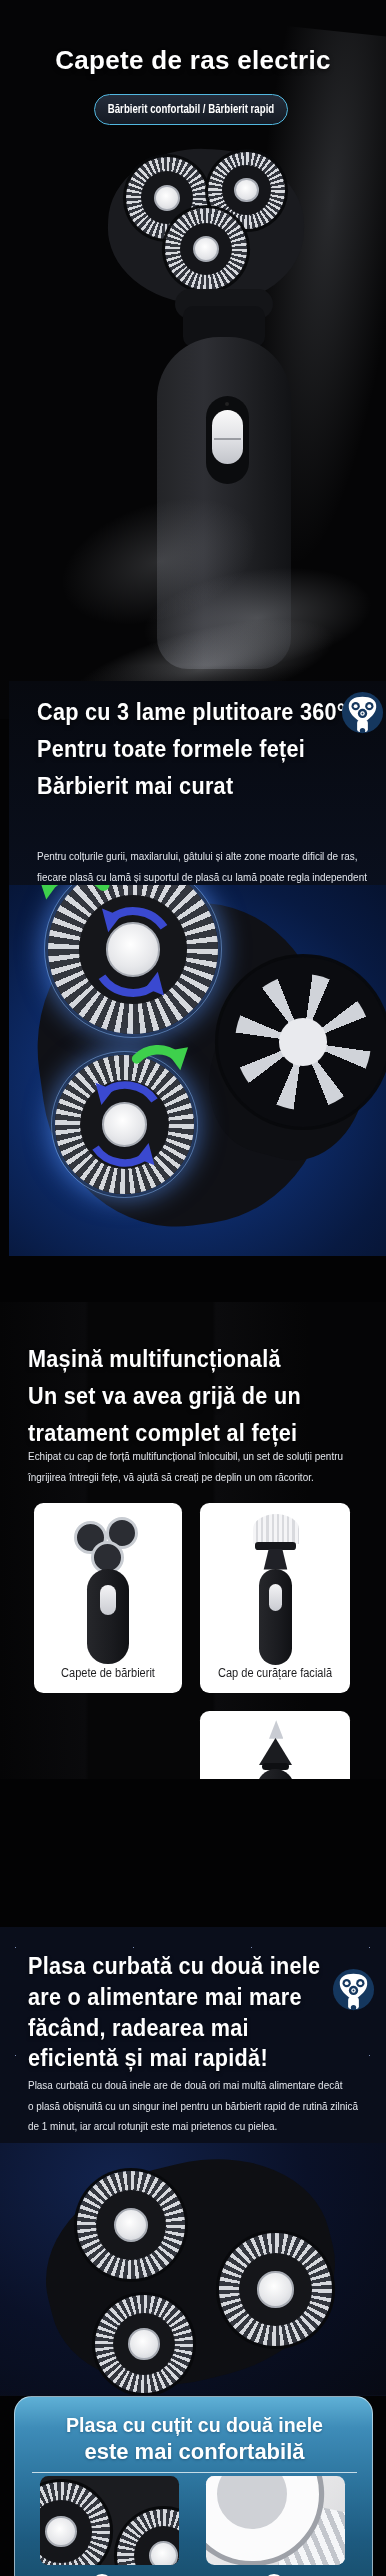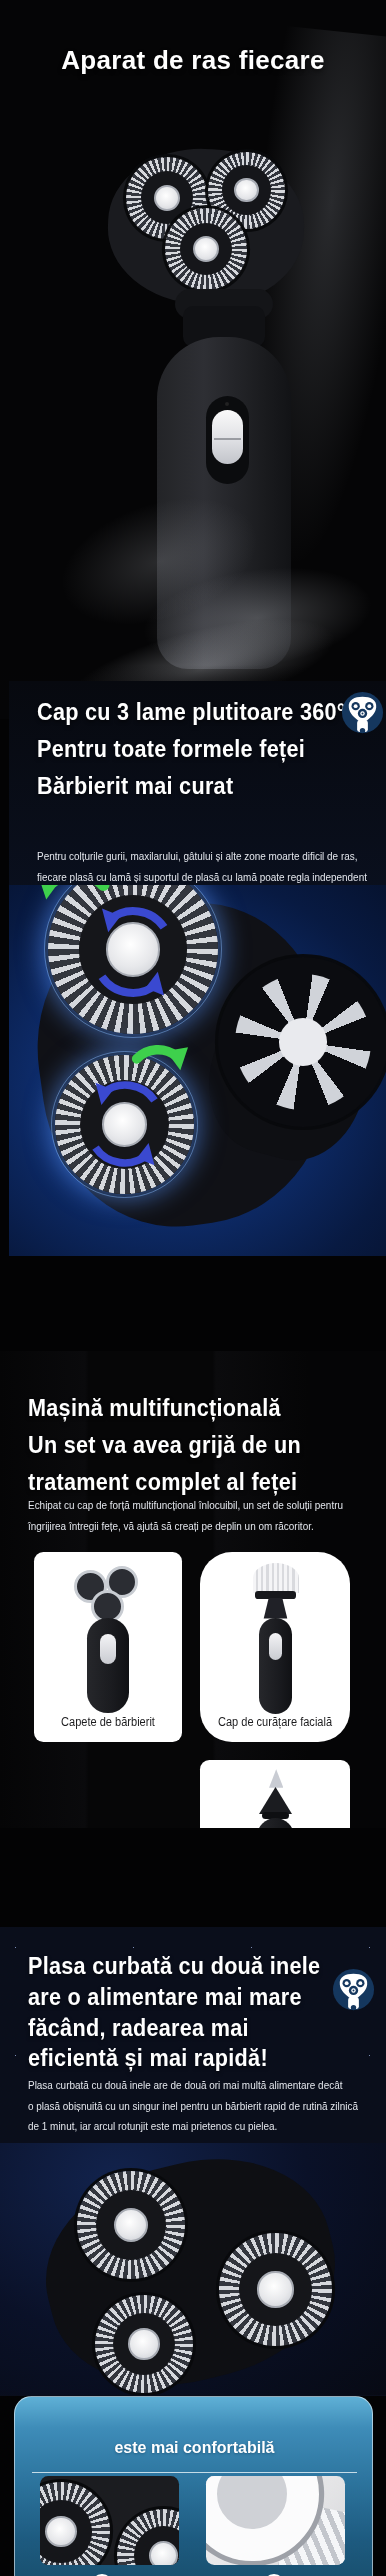--- a/index.html
+++ b/index.html
@@ -44,21 +44,26 @@
       display:flex;align-items:center;justify-content:center;font-weight:bold;}
 </style>
 </head>
 <body>
 
 <div class="page">
 
   <div class="sec" style="top:0;height:719px;background:#050506;">
     <div class="abs" style="left:242px;top:31px;width:155px;height:567px;transform:rotate(6deg);
          background:radial-gradient(ellipse at 50% 30%,rgba(170,175,185,.22),transparent 65%);"></div>
-    <div class="abs hline ctr" style="top:45px;left:0;font-size:26px;transform:none;">Aparat de ras fiecare</div>
+    <div class="abs hline ctr" style="top:45px;left:0;font-size:26px;transform:none;">Capete de ras electric</div>
+    <div class="abs" style="left:94px;top:94px;width:194px;height:31px;border-radius:16.5px;border:1.5px solid #52b8e0;
+         background:linear-gradient(180deg,#242d3b,#151a23);box-sizing:border-box;">
+      <div class="abs" style="left:50%;top:0;height:28px;line-height:28px;font-size:12.4px;font-weight:800;white-space:nowrap;
+           transform:translateX(-50%) scaleX(.78);">Bărbierit confortabil / Bărbierit rapid</div>
+    </div>
 
     <div class="abs" style="left:77px;top:149px;width:232px;height:520px;">
       <div class="abs" style="left:31px;top:0;width:196px;height:155px;border-radius:48%;background:#1a1b1f;transform:rotate(2deg);"></div>
       <div class="rh" style="left:49px;top:7.7px;width:82px;height:82px;"></div>
       <div class="rh" style="left:131px;top:2.6px;width:77px;height:77px;"></div>
       <div class="rh" style="left:88px;top:59px;width:82px;height:82px;"></div>
       <div class="abs" style="left:98px;top:140px;width:98px;height:30px;border-radius:15.5px;background:#141518;"></div>
       <div class="abs" style="left:106px;top:157px;width:82px;height:41px;border-radius:10.3px;background:#101114;"></div>
       <div class="body-capsule" style="left:80px;top:188px;width:134px;height:332px;border-radius:62px 62px 31px 31px;"></div>
       <div class="sw-well" style="left:129px;top:247px;width:43px;height:88px;"></div>
@@ -119,40 +124,40 @@
       </svg>
       <svg class="abs" style="left:57px;top:180px;width:118px;height:118px;" viewBox="0 0 200 200">
         <path d="M150 60 A60 60 0 0 0 62 48" stroke="#3a49d0" stroke-width="13" fill="none"></path>
         <path d="M50 30 L80 42 L60 68 Z" fill="#3a49d0"></path>
         <path d="M50 140 A60 60 0 0 0 138 152" stroke="#3a49d0" stroke-width="13" fill="none"></path>
         <path d="M150 170 L120 158 L140 132 Z" fill="#3a49d0"></path>
       </svg>
     </div>
   </div>
 
-  <div class="sec" style="top:1351px;height:477px;background:
+  <div class="sec" style="top:1302px;height:477px;background:
        linear-gradient(90deg,#050506 0%,#0a0a0c 22%,#060607 23%,#060607 55%,#0b0b0d 56%,#050506 80%);">
     <div class="hline" style="top:44px;">Mașină multifuncțională</div>
     <div class="hline" style="top:81px;">Un set va avea grijă de un</div>
     <div class="hline" style="top:118px;">tratament complet al feței</div>
     <div class="pline" style="top:148px;">Echipat cu cap de forță multifuncțional înlocuibil, un set de soluții pentru</div>
     <div class="pline" style="top:169px;">îngrijirea întregii fețe, vă ajută să creați pe deplin un om răcoritor.</div>
 
     <div class="card" style="left:34px;top:201px;width:148px;height:190px;">
       <div class="abs" style="left:40px;top:14.4px;width:67px;height:52px;">
         <div class="abs" style="left:0;top:4.1px;width:27px;height:27px;border-radius:50%;background:#2b2d33;border:3.1px solid #c8ccd2;"></div>
         <div class="abs" style="left:32px;top:0;width:26px;height:26px;border-radius:50%;background:#2b2d33;border:3.1px solid #c8ccd2;"></div>
         <div class="abs" style="left:16.5px;top:24px;width:27px;height:27px;border-radius:50%;background:#2b2d33;border:3.1px solid #c8ccd2;"></div>
       </div>
       <div class="mini-body" style="left:53px;top:66px;width:42px;height:95px;"></div>
       <div class="mini-pill" style="left:66px;top:82px;width:15.5px;height:30px;"></div>
       <div class="card-cap">Capete de bărbierit</div>
     </div>
 
-    <div class="card" style="left:200px;top:201px;width:150px;height:190px;border-radius:32px;">
+    <div class="card" style="left:200px;top:201px;width:150px;height:190px;">
       <div class="abs" style="left:53px;top:11.3px;width:46px;height:30px;border-radius:50% 50% 0 0;
            background:repeating-linear-gradient(90deg,#f5f5f7 0 3.1px,#d9dade 3.1px 5.2px);"></div>
       <div class="abs" style="left:55px;top:39px;width:41px;height:8.2px;border-radius:3.1px;background:#17181c;"></div>
       <div class="abs" style="left:60px;top:46px;width:31px;height:20.6px;background:#202127;clip-path:polygon(28% 0,72% 0,88% 100%,12% 100%);"></div>
       <div class="mini-body" style="left:59px;top:66px;width:33px;height:96px;border-radius:16.5px;"></div>
       <div class="mini-pill" style="left:69px;top:81px;width:13.4px;height:27px;"></div>
       <div class="card-cap">Cap de curățare facială</div>
     </div>
 
 
@@ -193,21 +198,22 @@
       <div class="abs" style="left:46px;top:20.6px;width:289px;height:216px;border-radius:46%;background:#0e0f13;transform:rotate(-14deg);"></div>
       <div class="rh" style="left:77px;top:28px;width:108px;height:108px;"></div>
       <div class="rh" style="left:219px;top:90px;width:113px;height:113px;"></div>
       <div class="rh" style="left:95px;top:152px;width:98px;height:98px;"></div>
     </div>
   </div>
 
   <div class="abs" style="left:14px;top:2396px;width:359px;height:208px;border-radius:17.5px;box-sizing:border-box;
        border:1px solid rgba(255,255,255,.55);
        background:linear-gradient(180deg,#5fb0d6 0%,#3e8cb8 15%,#2d759f 40%,#1d5a7f 70%,#164a66 100%);overflow:hidden;">
-    <div class="abs ctr" style="top:42px;width:359px;font-size:16px;font-weight:800;text-shadow:0 1px 2.6px rgba(0,40,70,.4);">este mai confortabilă</div>
+    <div class="abs ctr" style="top:16.5px;width:359px;font-size:19.6px;font-weight:800;text-shadow:0 1px 2.6px rgba(0,40,70,.4);">Plasa cu cuțit cu două inele</div>
+    <div class="abs ctr" style="top:42px;width:359px;font-size:22px;font-weight:800;text-shadow:0 1px 2.6px rgba(0,40,70,.4);">este mai confortabilă</div>
     <div class="abs" style="left:17px;top:75px;width:325px;height:1px;background:rgba(235,245,250,.8);"></div>
 
     <div class="abs" style="left:25px;top:79px;width:139px;height:89px;border-radius:8.2px;background:#1b1c20;overflow:hidden;">
       <div class="rh" style="left:-28px;top:6.2px;width:98px;height:98px;"></div>
       <div class="rh" style="left:77px;top:33px;width:93px;height:93px;"></div>
     </div>
 
     <div class="abs" style="left:191px;top:79px;width:139px;height:89px;border-radius:8.2px;overflow:hidden;
          background:linear-gradient(135deg,#f2f2f3 0%,#e4e4e6 60%,#d6d7da 100%);">
       <div class="abs" style="left:77px;top:36px;width:113px;height:72px;transform:rotate(12deg);

